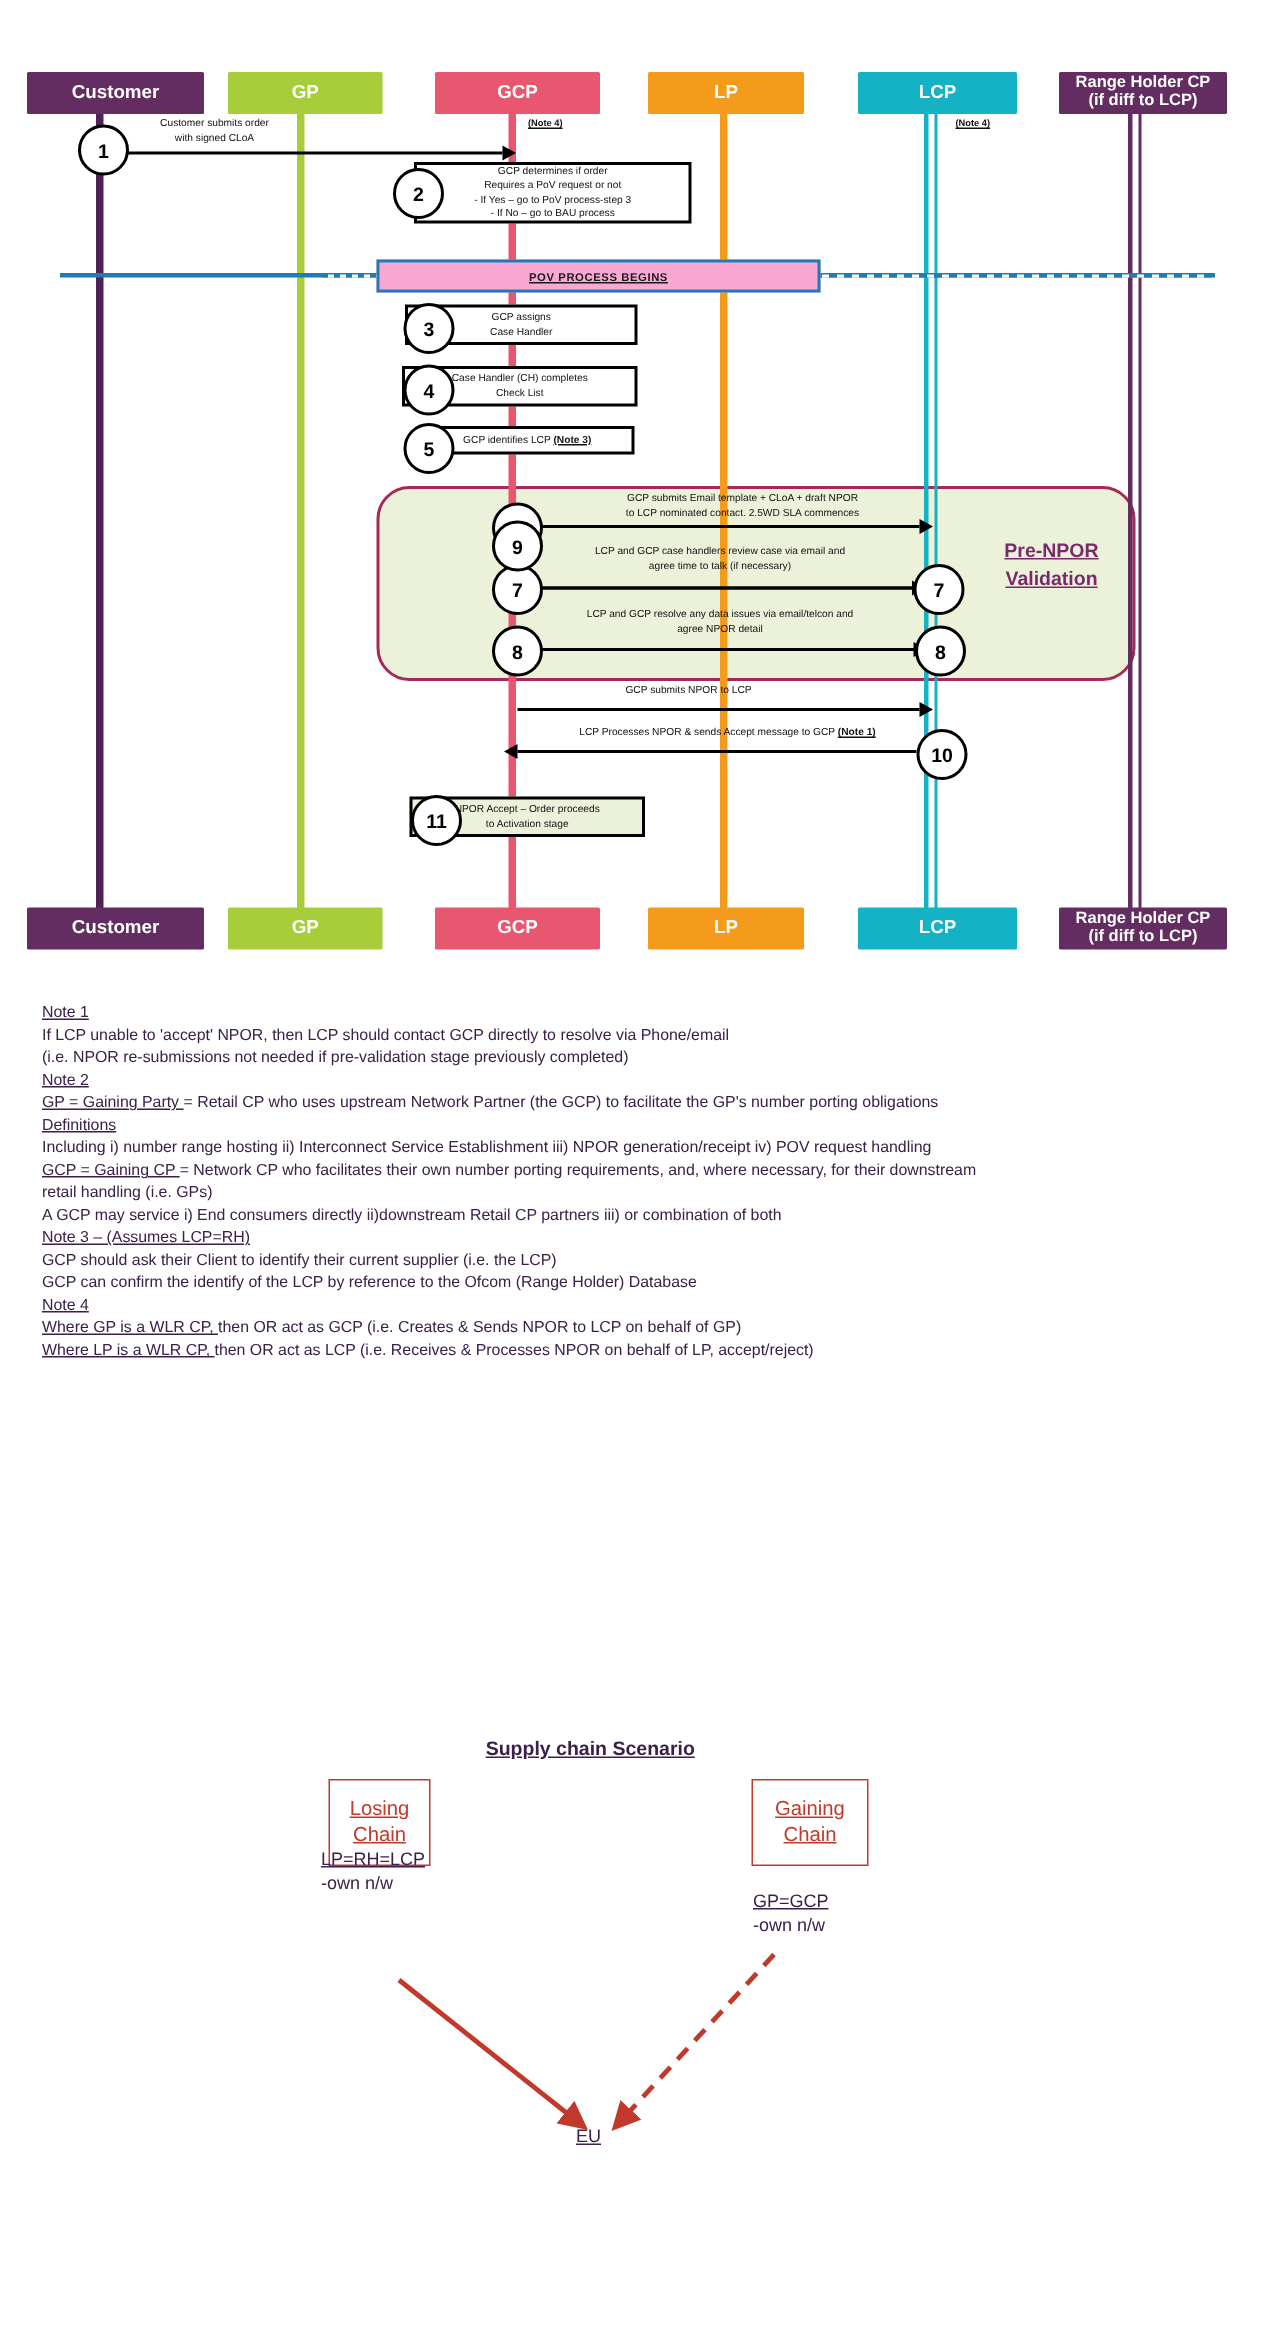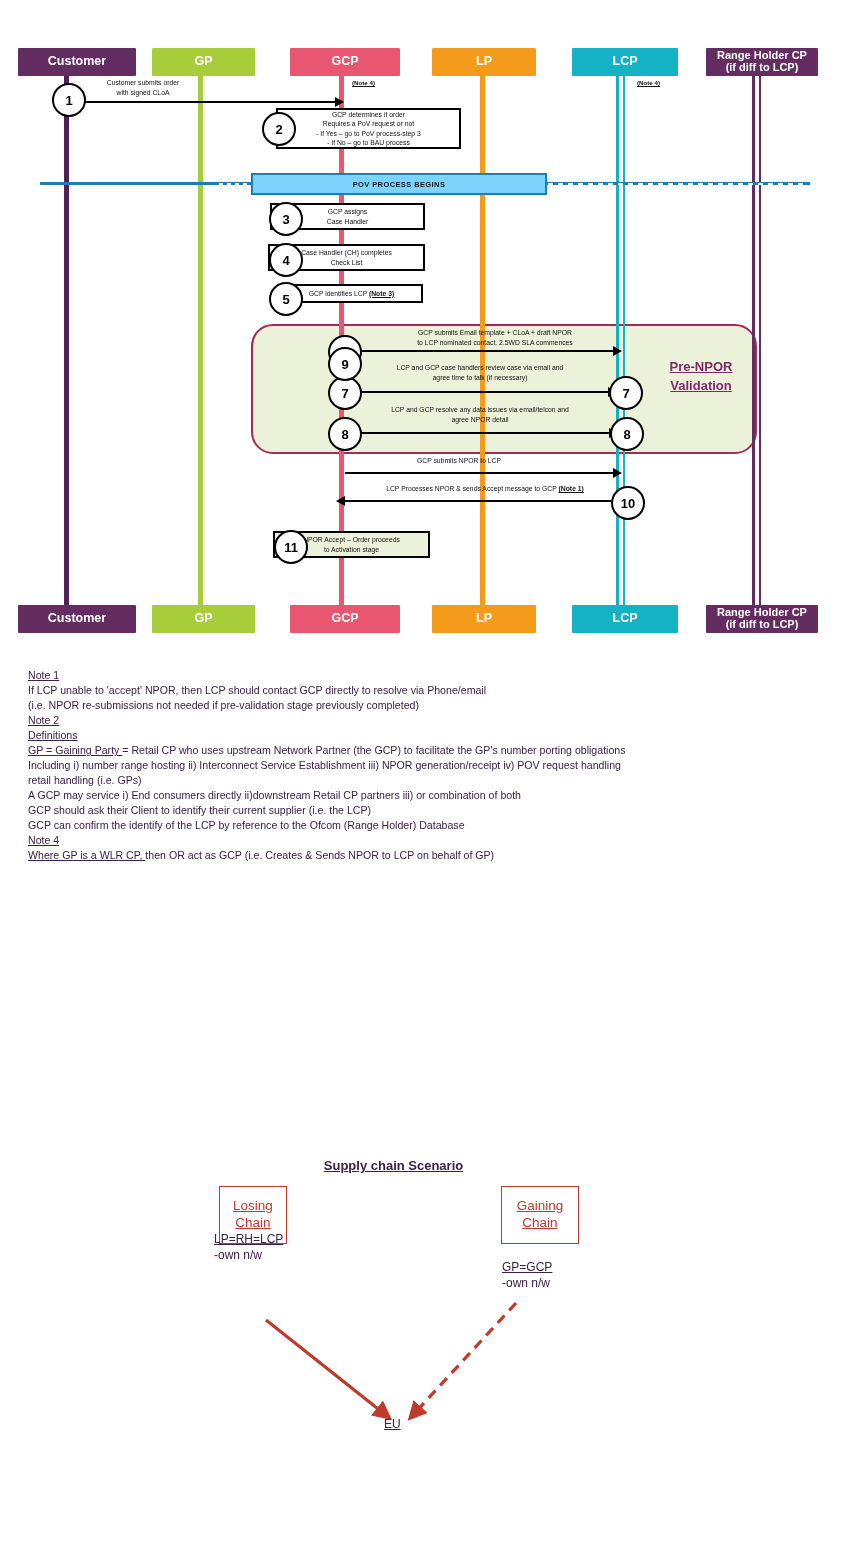--- a/index.html
+++ b/index.html
@@ -30,23 +30,23 @@
   .lane-line.dbl i.r{right:0;}
 
   
   #pov-rule{position:absolute;left:40px;top:182px;width:770px;height:3px;background:#1F7CB4;}
   #pov-dash-l{position:absolute;left:215px;top:182.5px;width:40px;height:2px;
      background:repeating-linear-gradient(to right,#1F7CB4 0 4px,#fff 4px 8px);}
   #pov-dash-r{position:absolute;left:543px;top:182.5px;width:265px;height:2px;
      background:repeating-linear-gradient(to right,#1F7CB4 0 5px,#fff 5px 10px);}
   #pov-box{
     position:absolute;left:251px;top:173px;width:292px;height:18px;
-    background:#7dd3fc;border:2.5px solid #1F7CB4;
+    background:#f9a8d4;border:2.5px solid #1F7CB4;
     display:flex;align-items:center;justify-content:center;
-    font-size:7.5px;font-weight:bold;color:#1a1a1a;letter-spacing:.4px;
+    font-size:7.5px;font-weight:bold;color:#1a1a1a;letter-spacing:.4px;text-decoration:underline;
   }
 
   
   #prenpor-region{
     position:absolute;left:251px;top:324px;width:502px;height:126px;
     background:#ECF2D9;border:2px solid #A62A55;border-radius:22px;
   }
   #prenpor-label{
     position:absolute;left:648px;top:358px;width:106px;
     text-align:center;font-size:13px;font-weight:bold;color:#7A2A6B;
@@ -279,29 +279,32 @@
       <div class="step-circle md" style="left: 328px; top: 347px;">9</div>
       <div class="step-circle md" style="left: 611px; top: 486px;">10</div>
       <div class="step-circle md" style="left: 274px; top: 530px;">11</div>
     </div>
 
   <div id="notes">
       <div class="nline nhead">Note 1</div>
       <div class="nline">If LCP unable to 'accept' NPOR, then LCP should contact GCP directly to resolve via Phone/email</div>
       <div class="nline"> (i.e. NPOR re-submissions not needed if pre-validation stage previously completed)</div>
       <div class="nline nhead">Note 2</div>
+      <div class="nline"><u>GP = Gaining Party </u>= Retail CP who uses upstream Network Partner (the GCP) to facilitate the GP's number porting obligations</div>
       <div class="nline"><u>Definitions</u></div>
-      <div class="nline"><u>GP = Gaining Party </u>= Retail CP who uses upstream Network Partner (the GCP) to facilitate the GP's number porting obligations</div>
       <div class="nline">Including i) number range hosting ii) Interconnect Service Establishment iii) NPOR generation/receipt iv) POV request handling</div>
+      <div class="nline"><u>GCP = Gaining CP </u>= Network CP who facilitates their own number porting requirements, and, where necessary, for their downstream</div>
       <div class="nline">  retail handling (i.e. GPs)</div>
       <div class="nline">A GCP may service i) End consumers directly ii)downstream Retail CP partners iii) or combination of both</div>
+      <div class="nline nhead">Note 3 – (Assumes LCP=RH)</div>
       <div class="nline">GCP should ask their Client to identify their current supplier (i.e. the LCP)</div>
       <div class="nline">GCP can confirm the identify of the LCP by reference to the Ofcom (Range Holder) Database</div>
       <div class="nline nhead">Note 4</div>
       <div class="nline"><u>Where GP is a WLR CP, </u>then OR act as GCP (i.e. Creates &amp; Sends NPOR to LCP on behalf of GP)</div>
+      <div class="nline"><u>Where LP is a WLR CP, </u>then OR act as LCP (i.e. Receives &amp; Processes NPOR on behalf of LP, accept/reject)</div>
     </div>
 
   <div id="sc-title">Supply chain Scenario</div>
 
   <div class="sc-box" id="losing-box" style="left: 219px; top: 1186px; width: 66px; height: 56px;">
     <span>Losing</span>
     <span>Chain</span>
   </div>
 
   <div class="sc-box" id="gaining-box" style="left: 501px; top: 1186px; width: 76px; height: 56px;">

